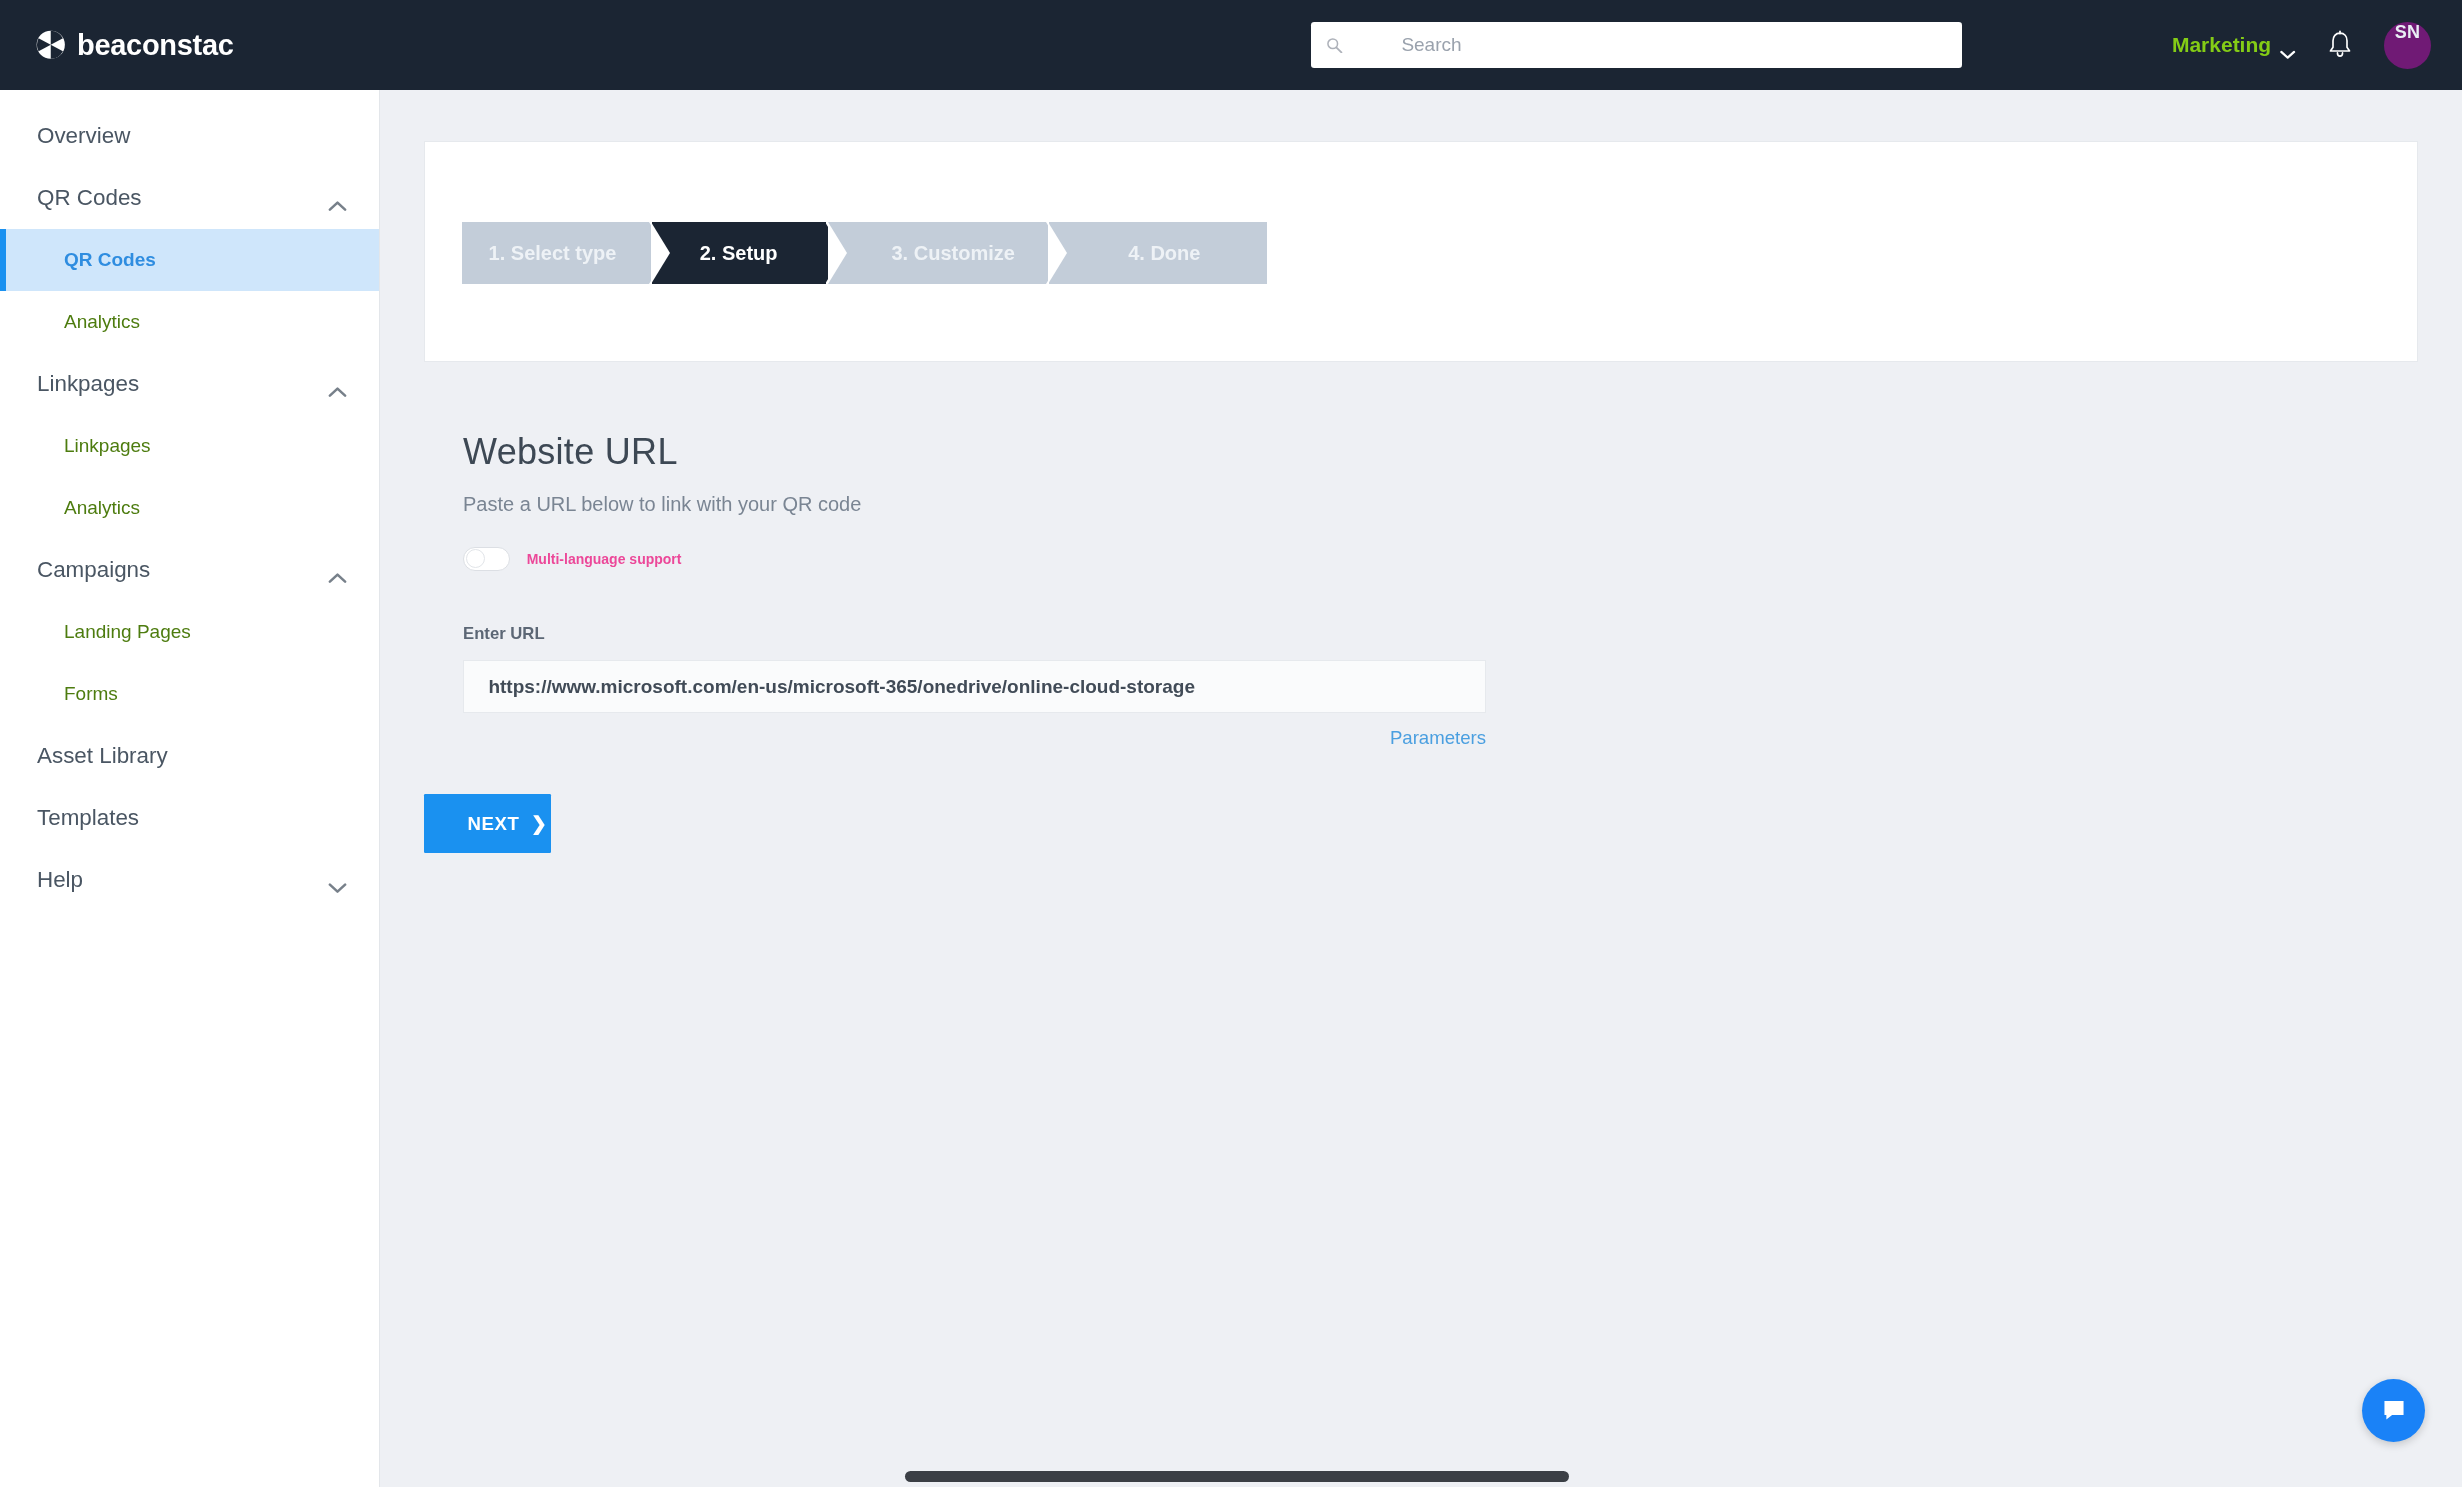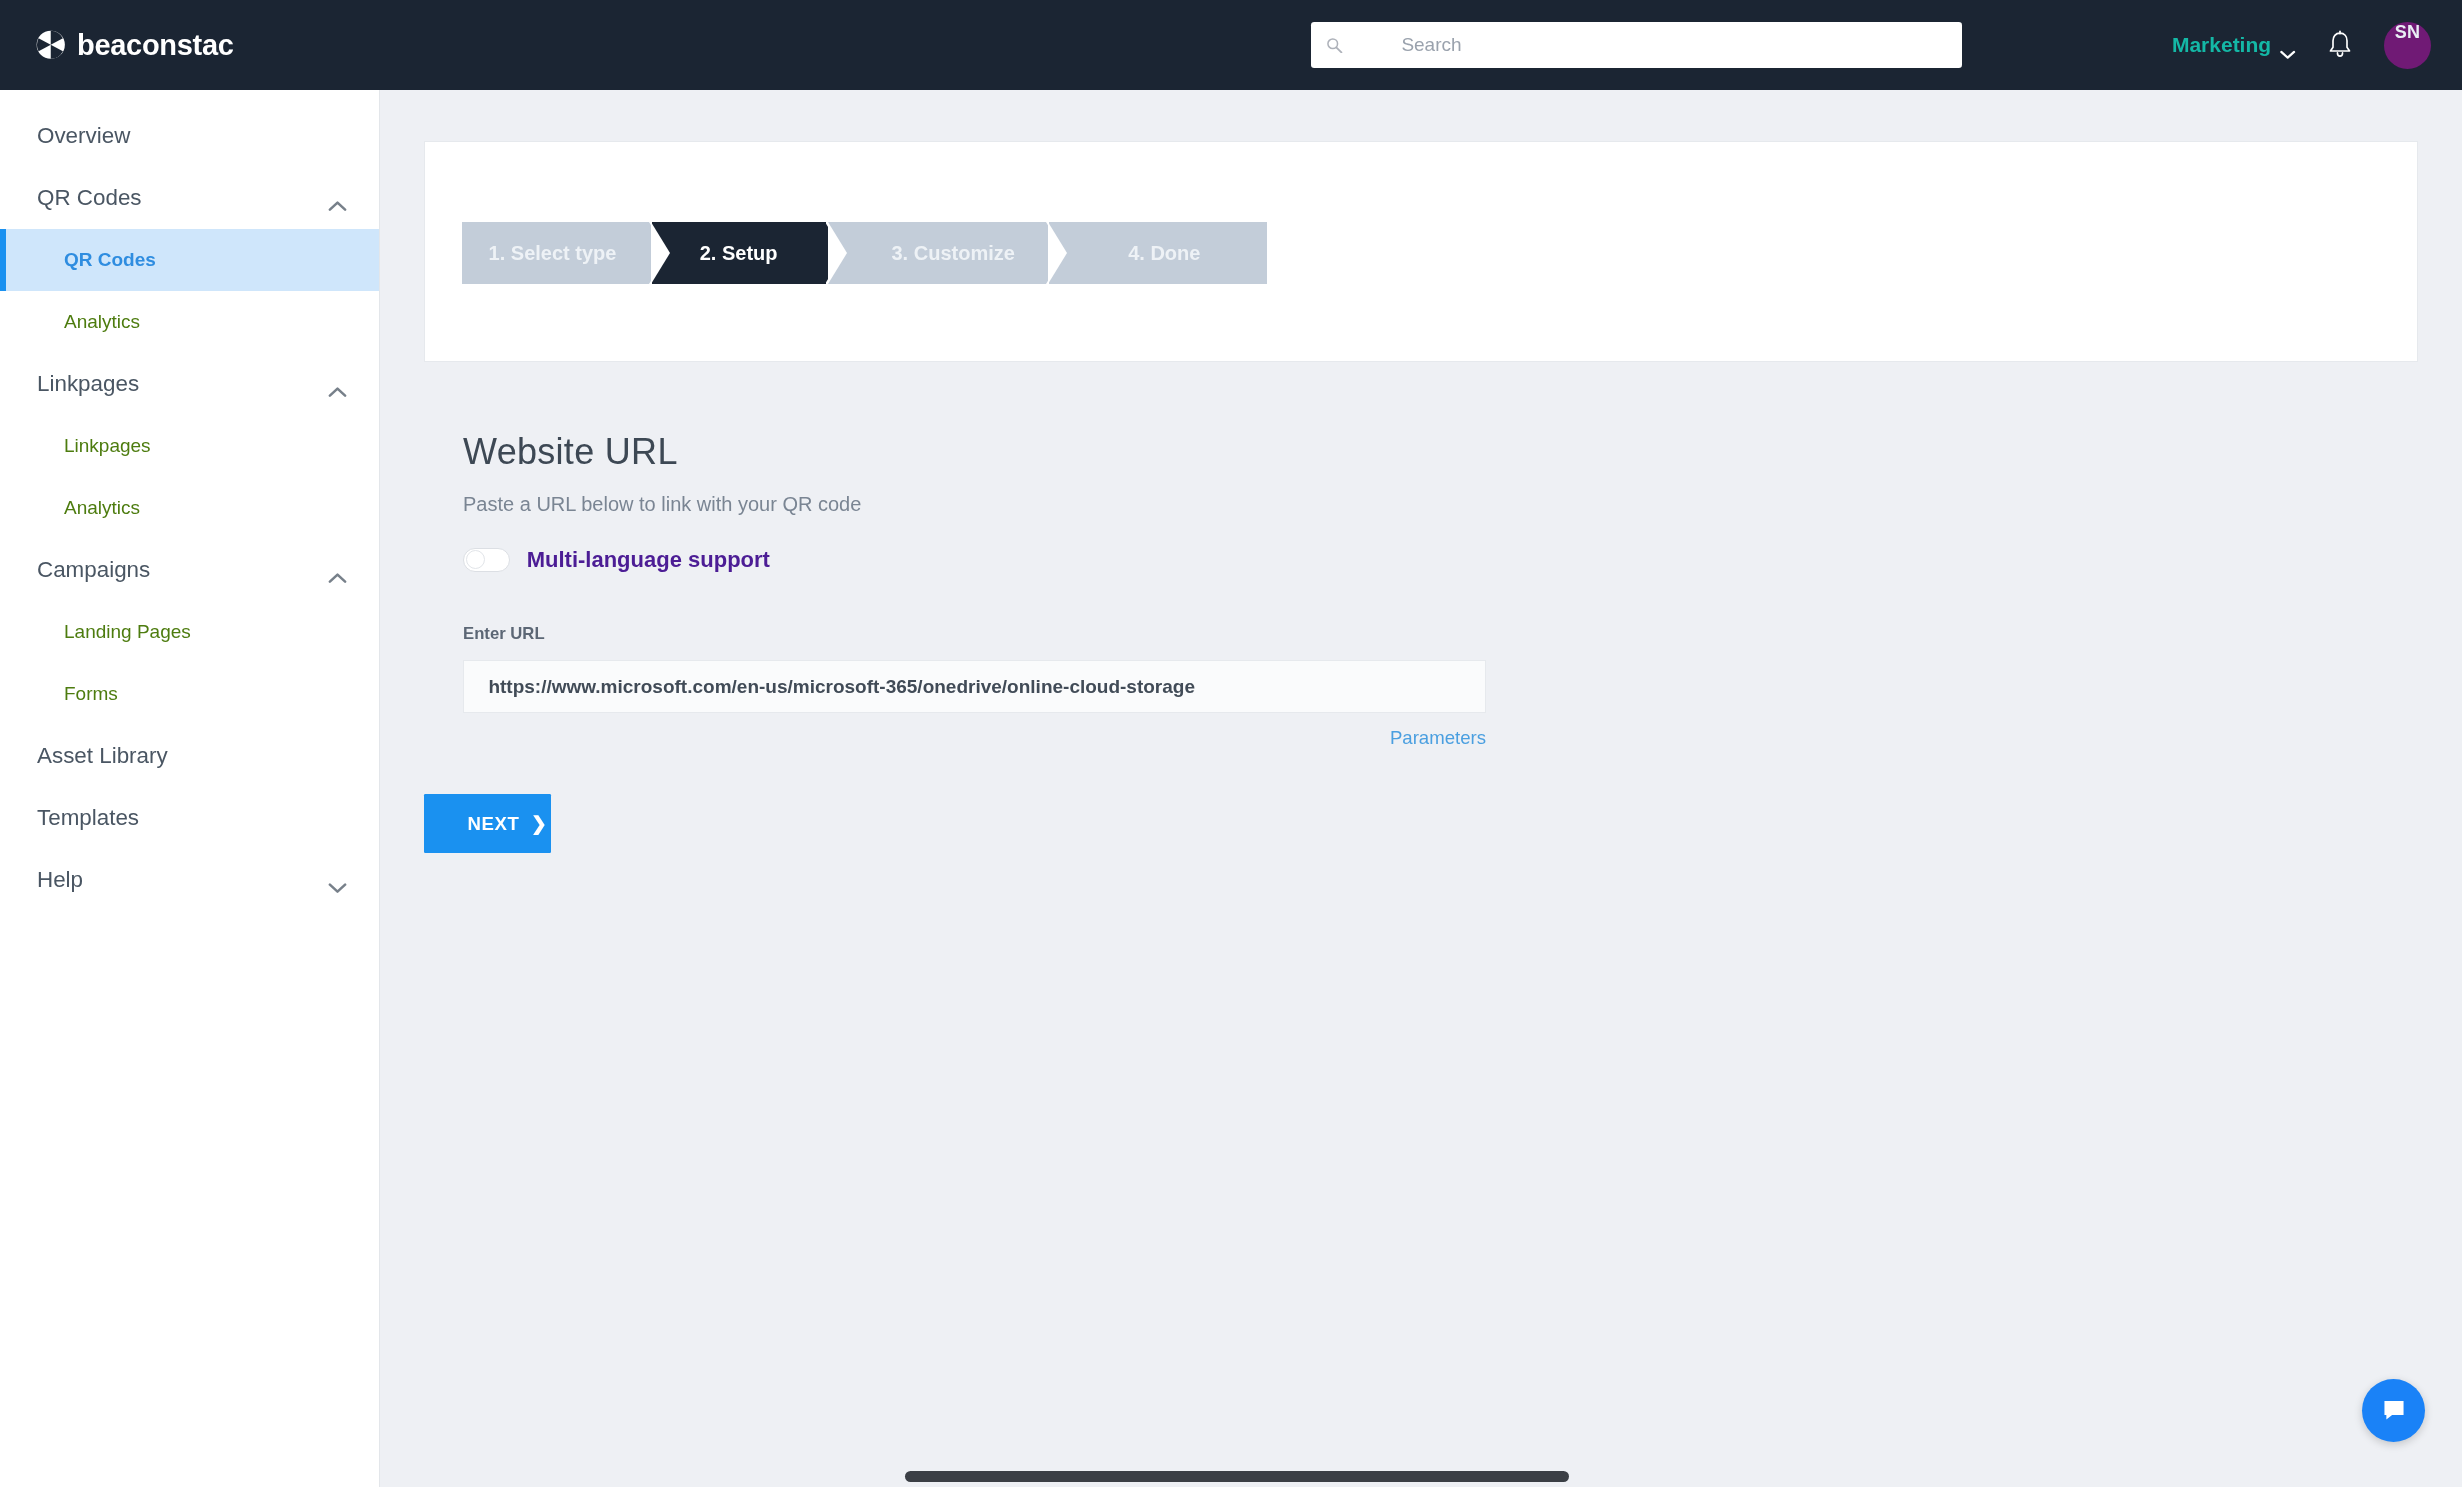--- a/index.html
+++ b/index.html
@@ -42,21 +42,21 @@
     font-size: 19px; color: #6b7280; width: 577px; margin-left: 48px;
   }
   #search-input::placeholder { color: #9aa2ad; }
 
   #topbar-right {
     position: absolute; right: 31px; top: 0; height: 90px;
     display: flex; align-items: center; gap: 29.5px;
   }
   #org-switcher {
     display: flex; align-items: center; gap: 9px;
-    color: #14b8a6; font-size: 21px; font-weight: 600;
+    color: #84cc16; font-size: 21px; font-weight: 600;
   }
   .chev-sm { width: 15.4px; height: 9.6px; display: block; }
   #bell-btn { width: 29.5px; height: 33px; display: flex; align-items: center; justify-content: center; }
   #avatar {
     width: 47px; height: 47px; border-radius: 50%;
     background: #701a75; color: #e9eef4;
     display: flex; align-items: flex-start; justify-content: center;
     font-size: 18px; font-weight: 700; letter-spacing: 0.3px;
   }
 
@@ -172,21 +172,21 @@
   #ml-toggle {
     width: 47px; height: 24.4px; border-radius: 12.2px;
     background: #ffffff; border: 1.3px solid #dcdfe4;
     position: relative;
   }
   #ml-toggle .knob {
     position: absolute; left: 1.9px; top: 1.3px;
     width: 19px; height: 19px; border-radius: 50%;
     background: #ffffff; border: 1.3px solid #e2e5e9;
   }
-  #toggle-label { font-size: 22px; color: #4c1d95; font-weight: 600; }
+  #toggle-label { font-size: 14px; color: #ec4899; font-weight: 600; }
 
   #url-label {
     position: absolute; left: 38px; top: 482px;
     font-size: 16.7px; color: #5c6775; font-weight: 600;
   }
   #url-field {
     position: absolute; left: 38px; top: 518px;
     width: 1023px; height: 53px;
     background: #fafbfc; border: 0.6px solid #e6e9ed;
     display: flex; align-items: center; padding-left: 24.4px;

